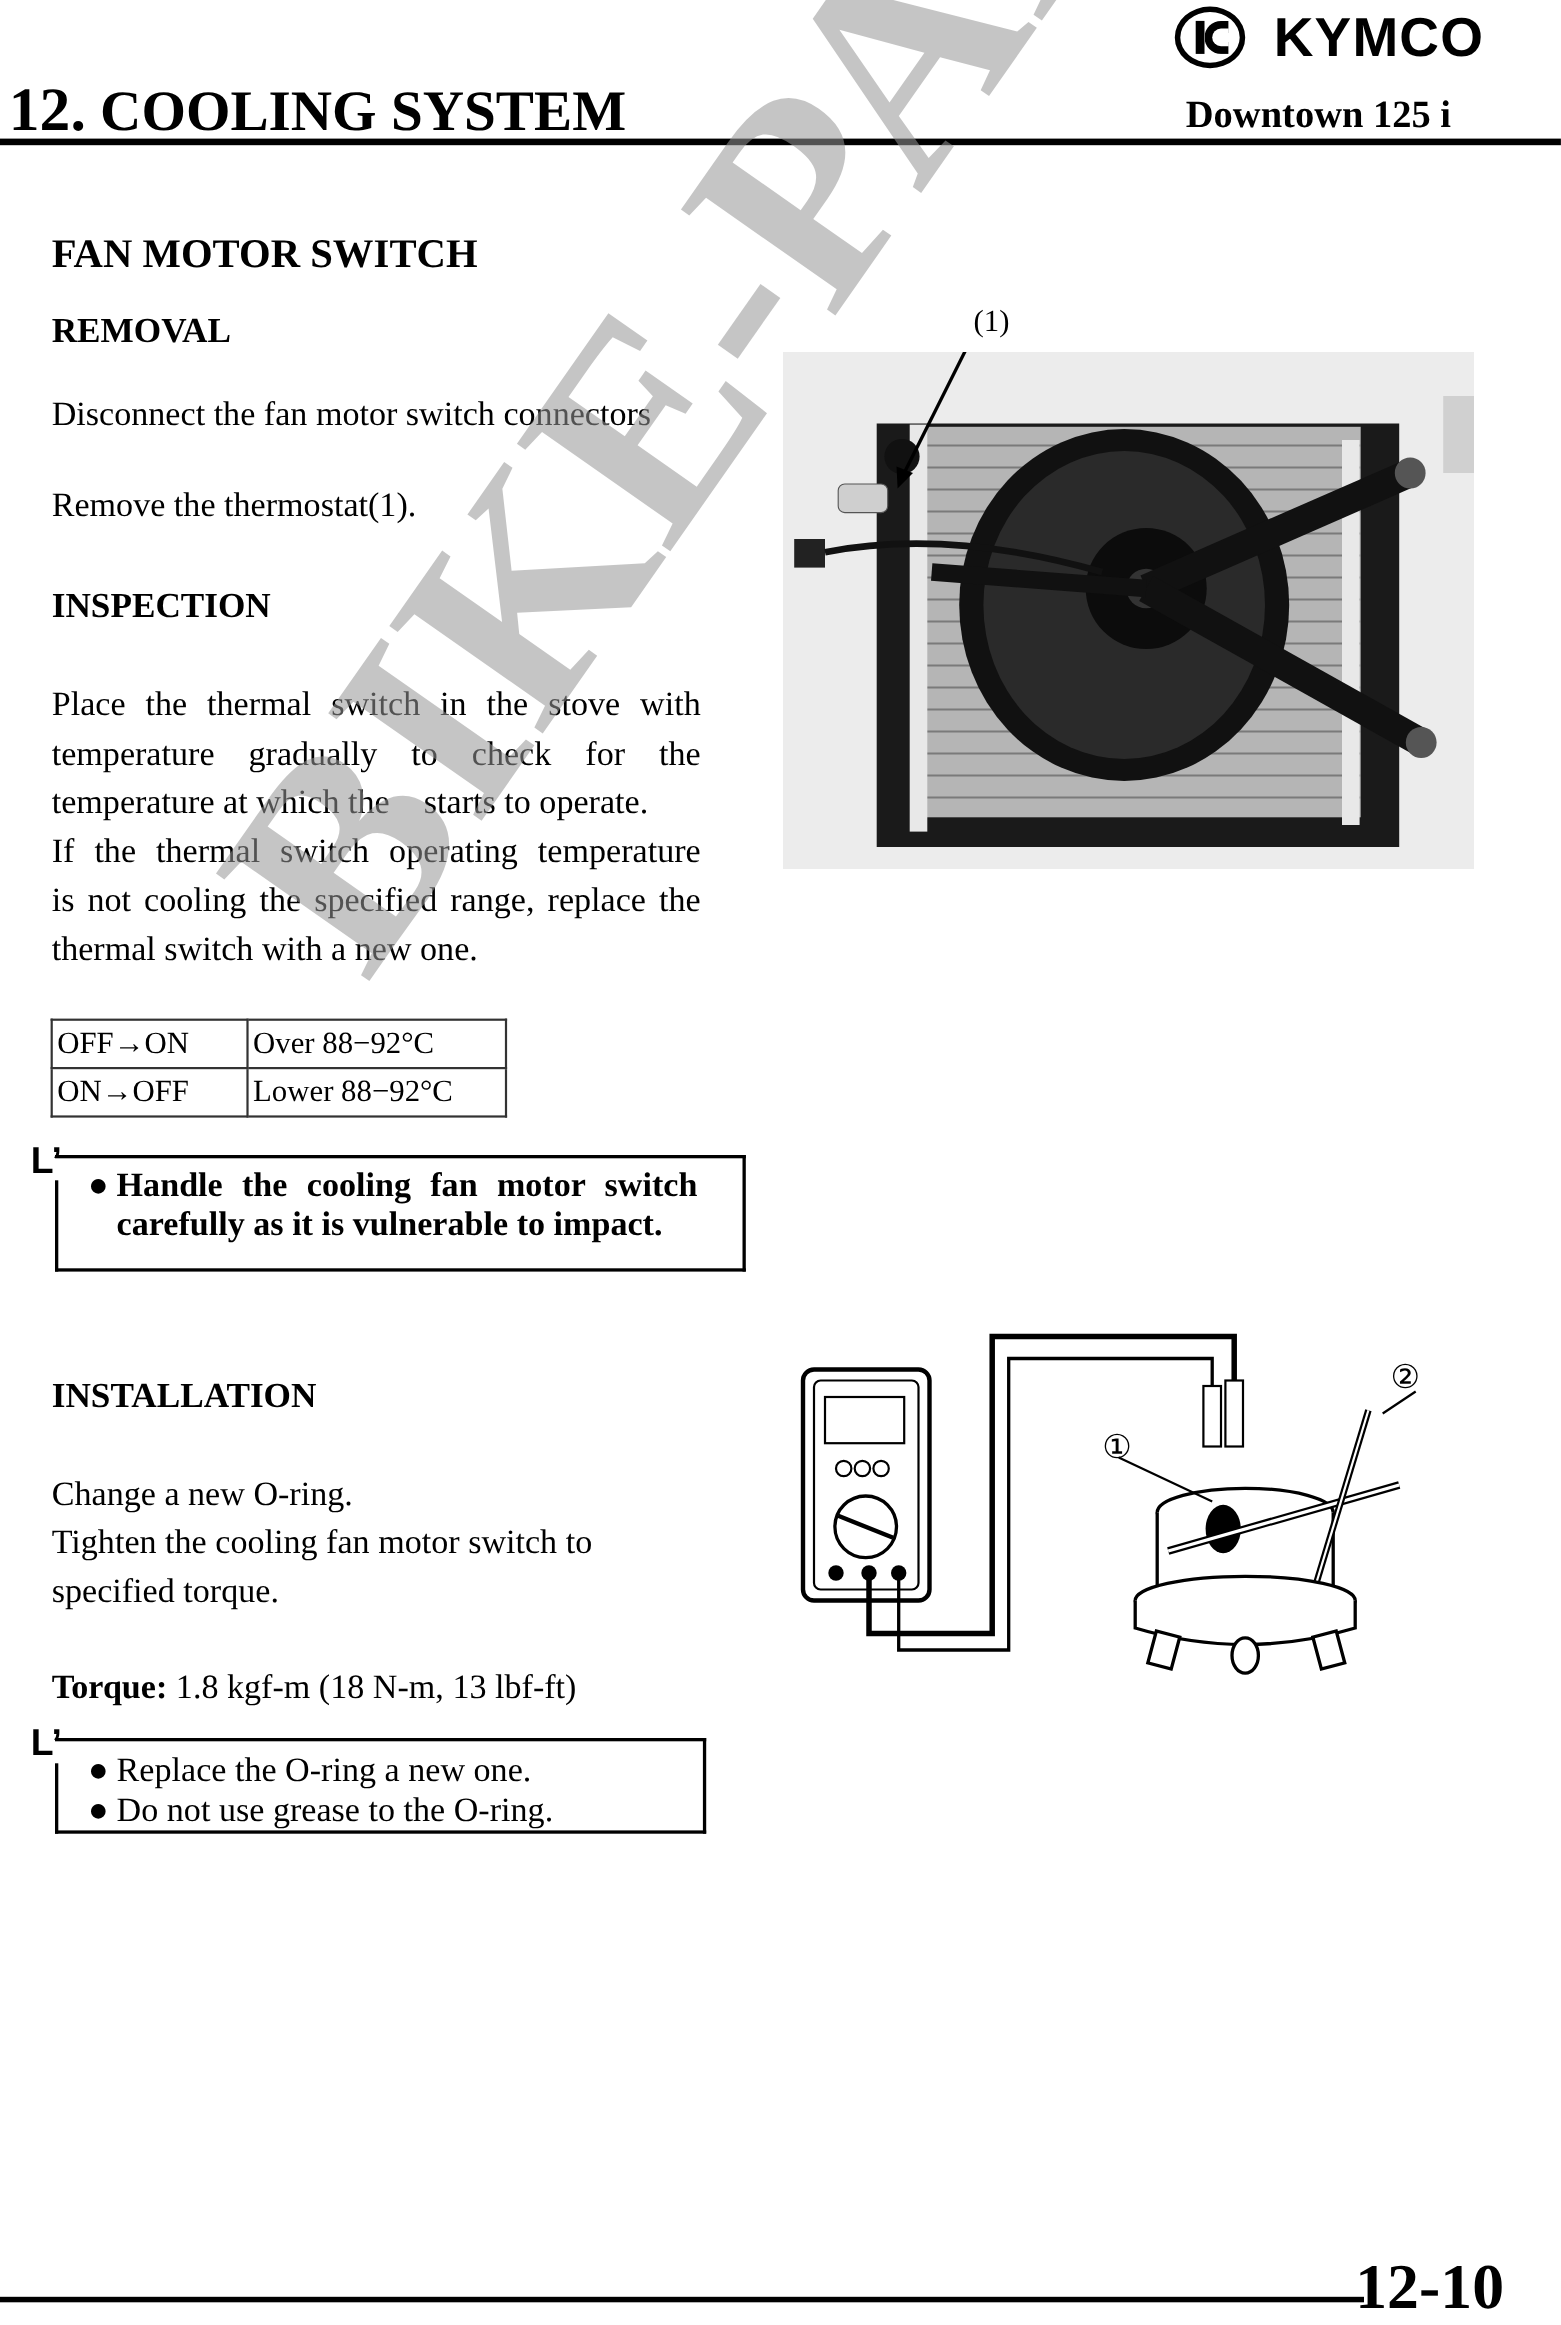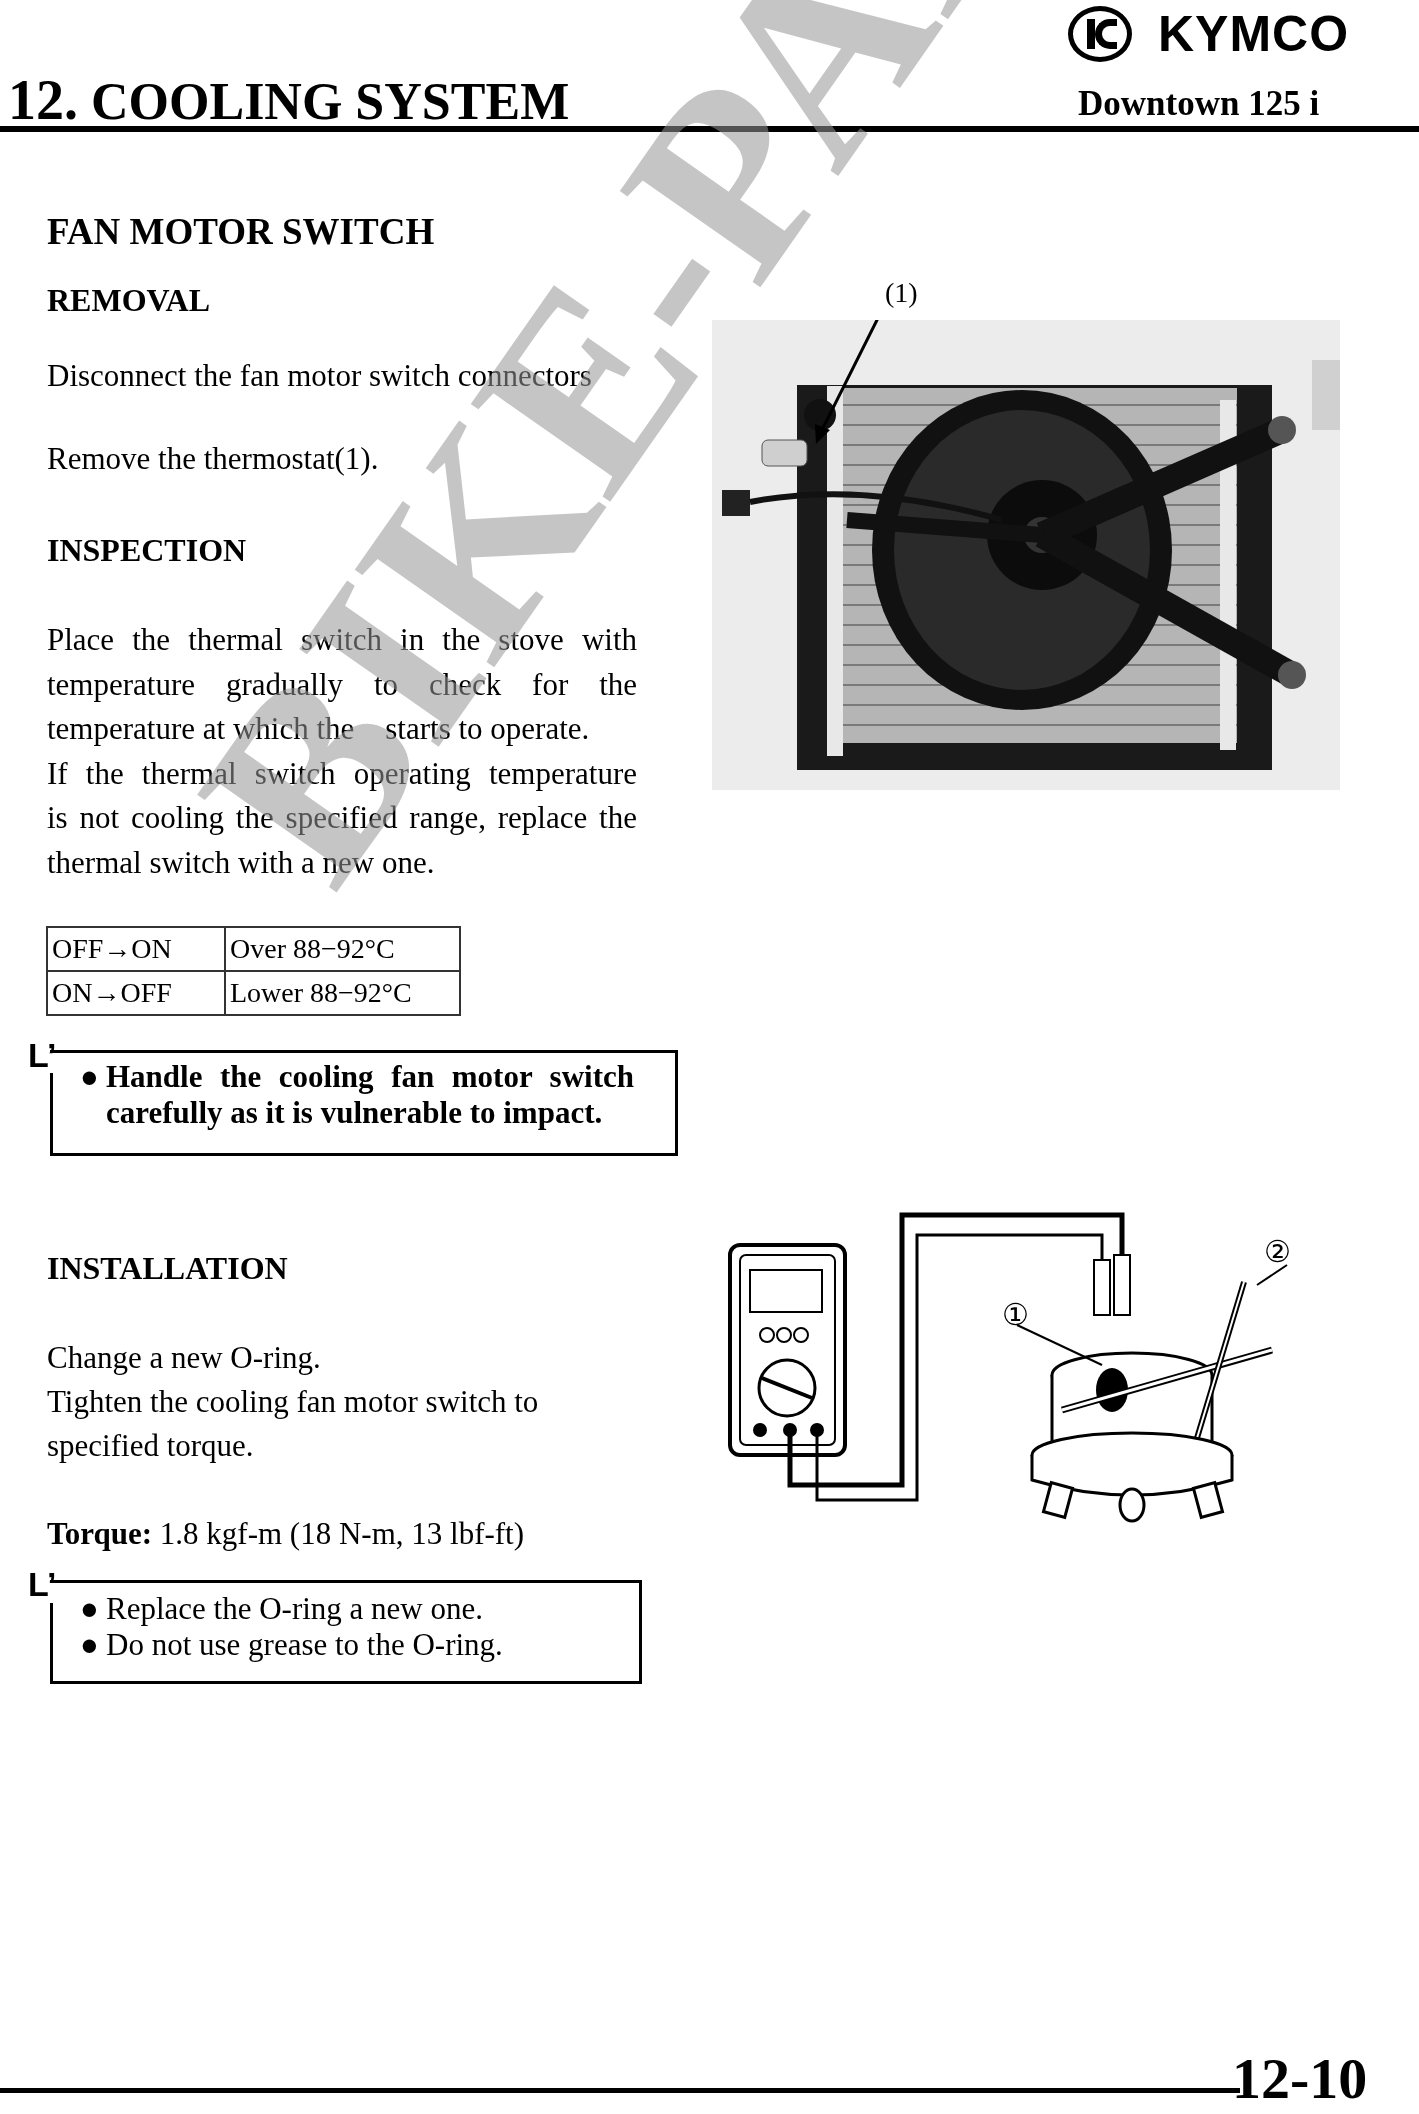--- a/index.html
+++ b/index.html
@@ -110,21 +110,21 @@
 <div class="abs h2" style="top:1250px;">INSTALLATION</div>
 <div class="abs p" style="top:1336px;">Change a new O-ring.</div>
 <div class="abs p" style="top:1380px;">Tighten the cooling fan motor switch to</div>
 <div class="abs p" style="top:1424px;">specified torque.</div>
 <div class="abs p" style="top:1512px;">
   <b>Torque:</b>
   <span>1.8 kgf-m (18 N-m, 13 lbf-ft)</span>
 </div>
 
 <div class="abs note-mark" style="left:28px; top:1565px;">L’</div>
-<div class="note-wrap note-box" style="left:50px; top:1580px; width:592px; height:104px;">
+<div class="note-wrap note-box" style="left:50px; top:1580px; width:592px; height:87px;">
   <div class="note-text" style="position:absolute; left:30px; top:8px;">
     <div><span class="bullet">●</span><span>Replace the O-ring a new one.</span></div>
     <div><span class="bullet">●</span><span>Do not use grease to the O-ring.</span></div>
   </div>
 </div>
 
 <div class="abs callout-label">(1)</div>
 <div class="abs photo">
   <svg width="628" height="470" viewBox="0 0 628 470">
     <rect width="628" height="470" fill="#ececec"></rect>

